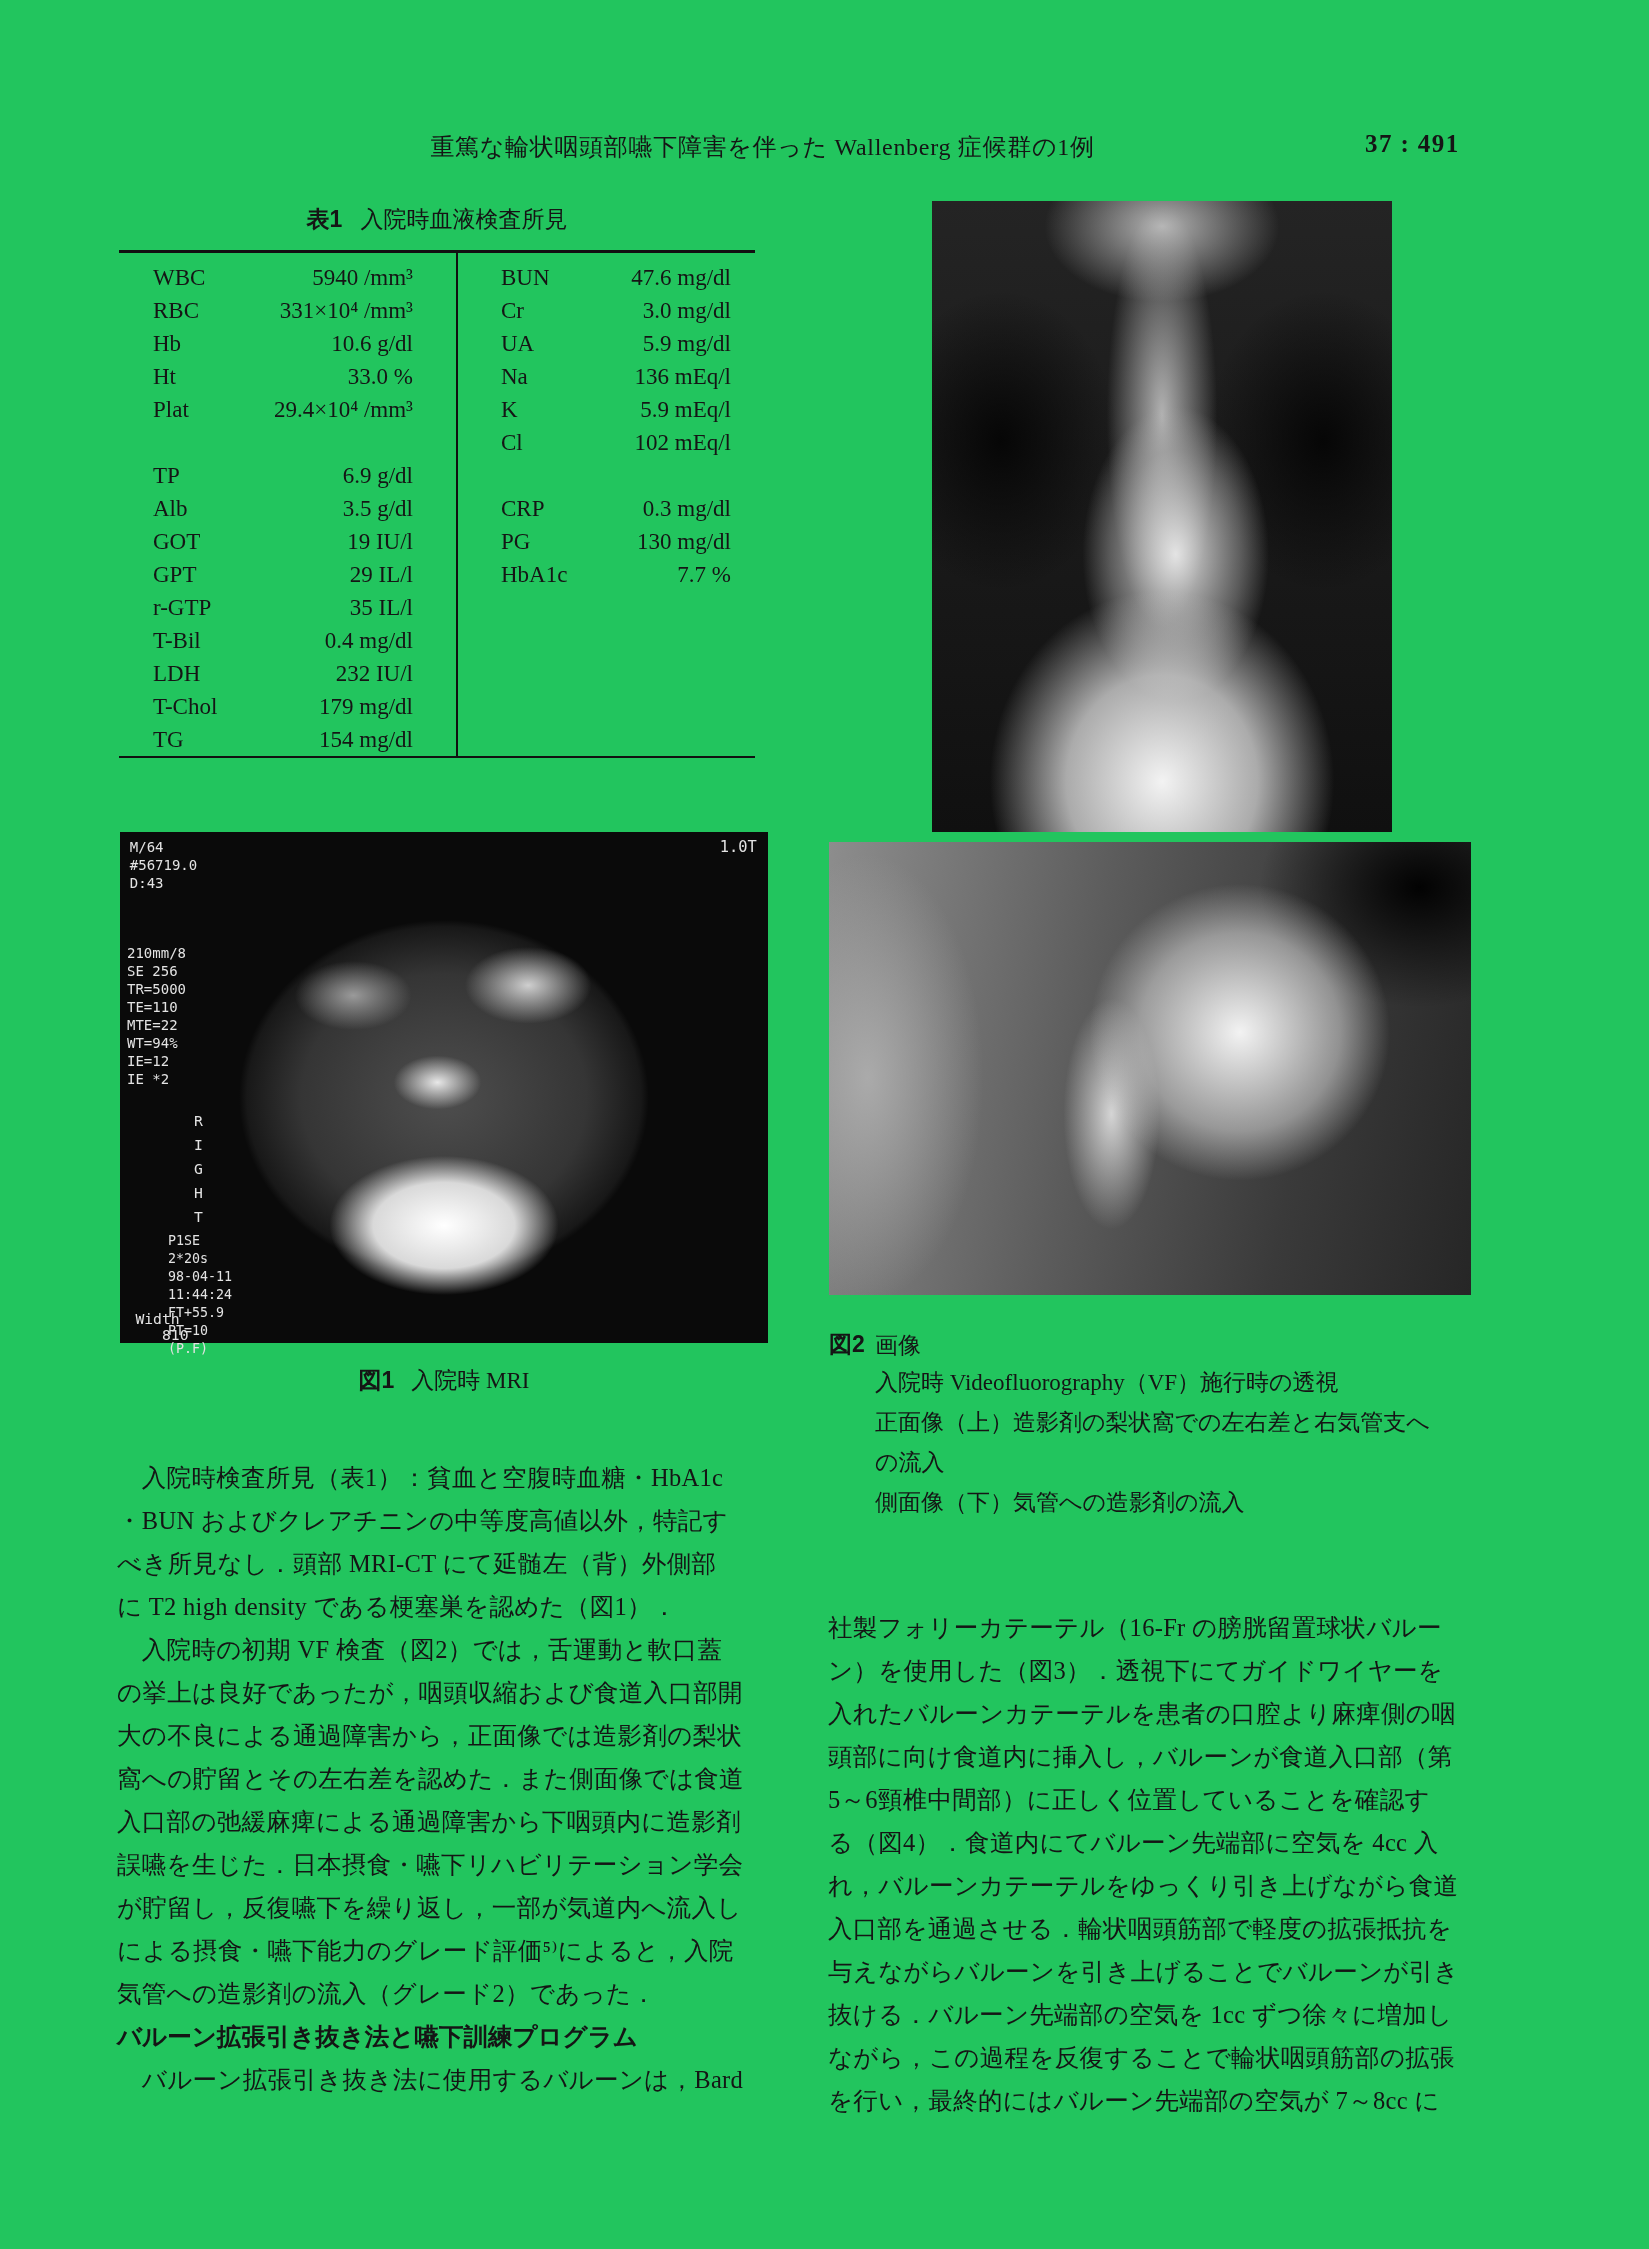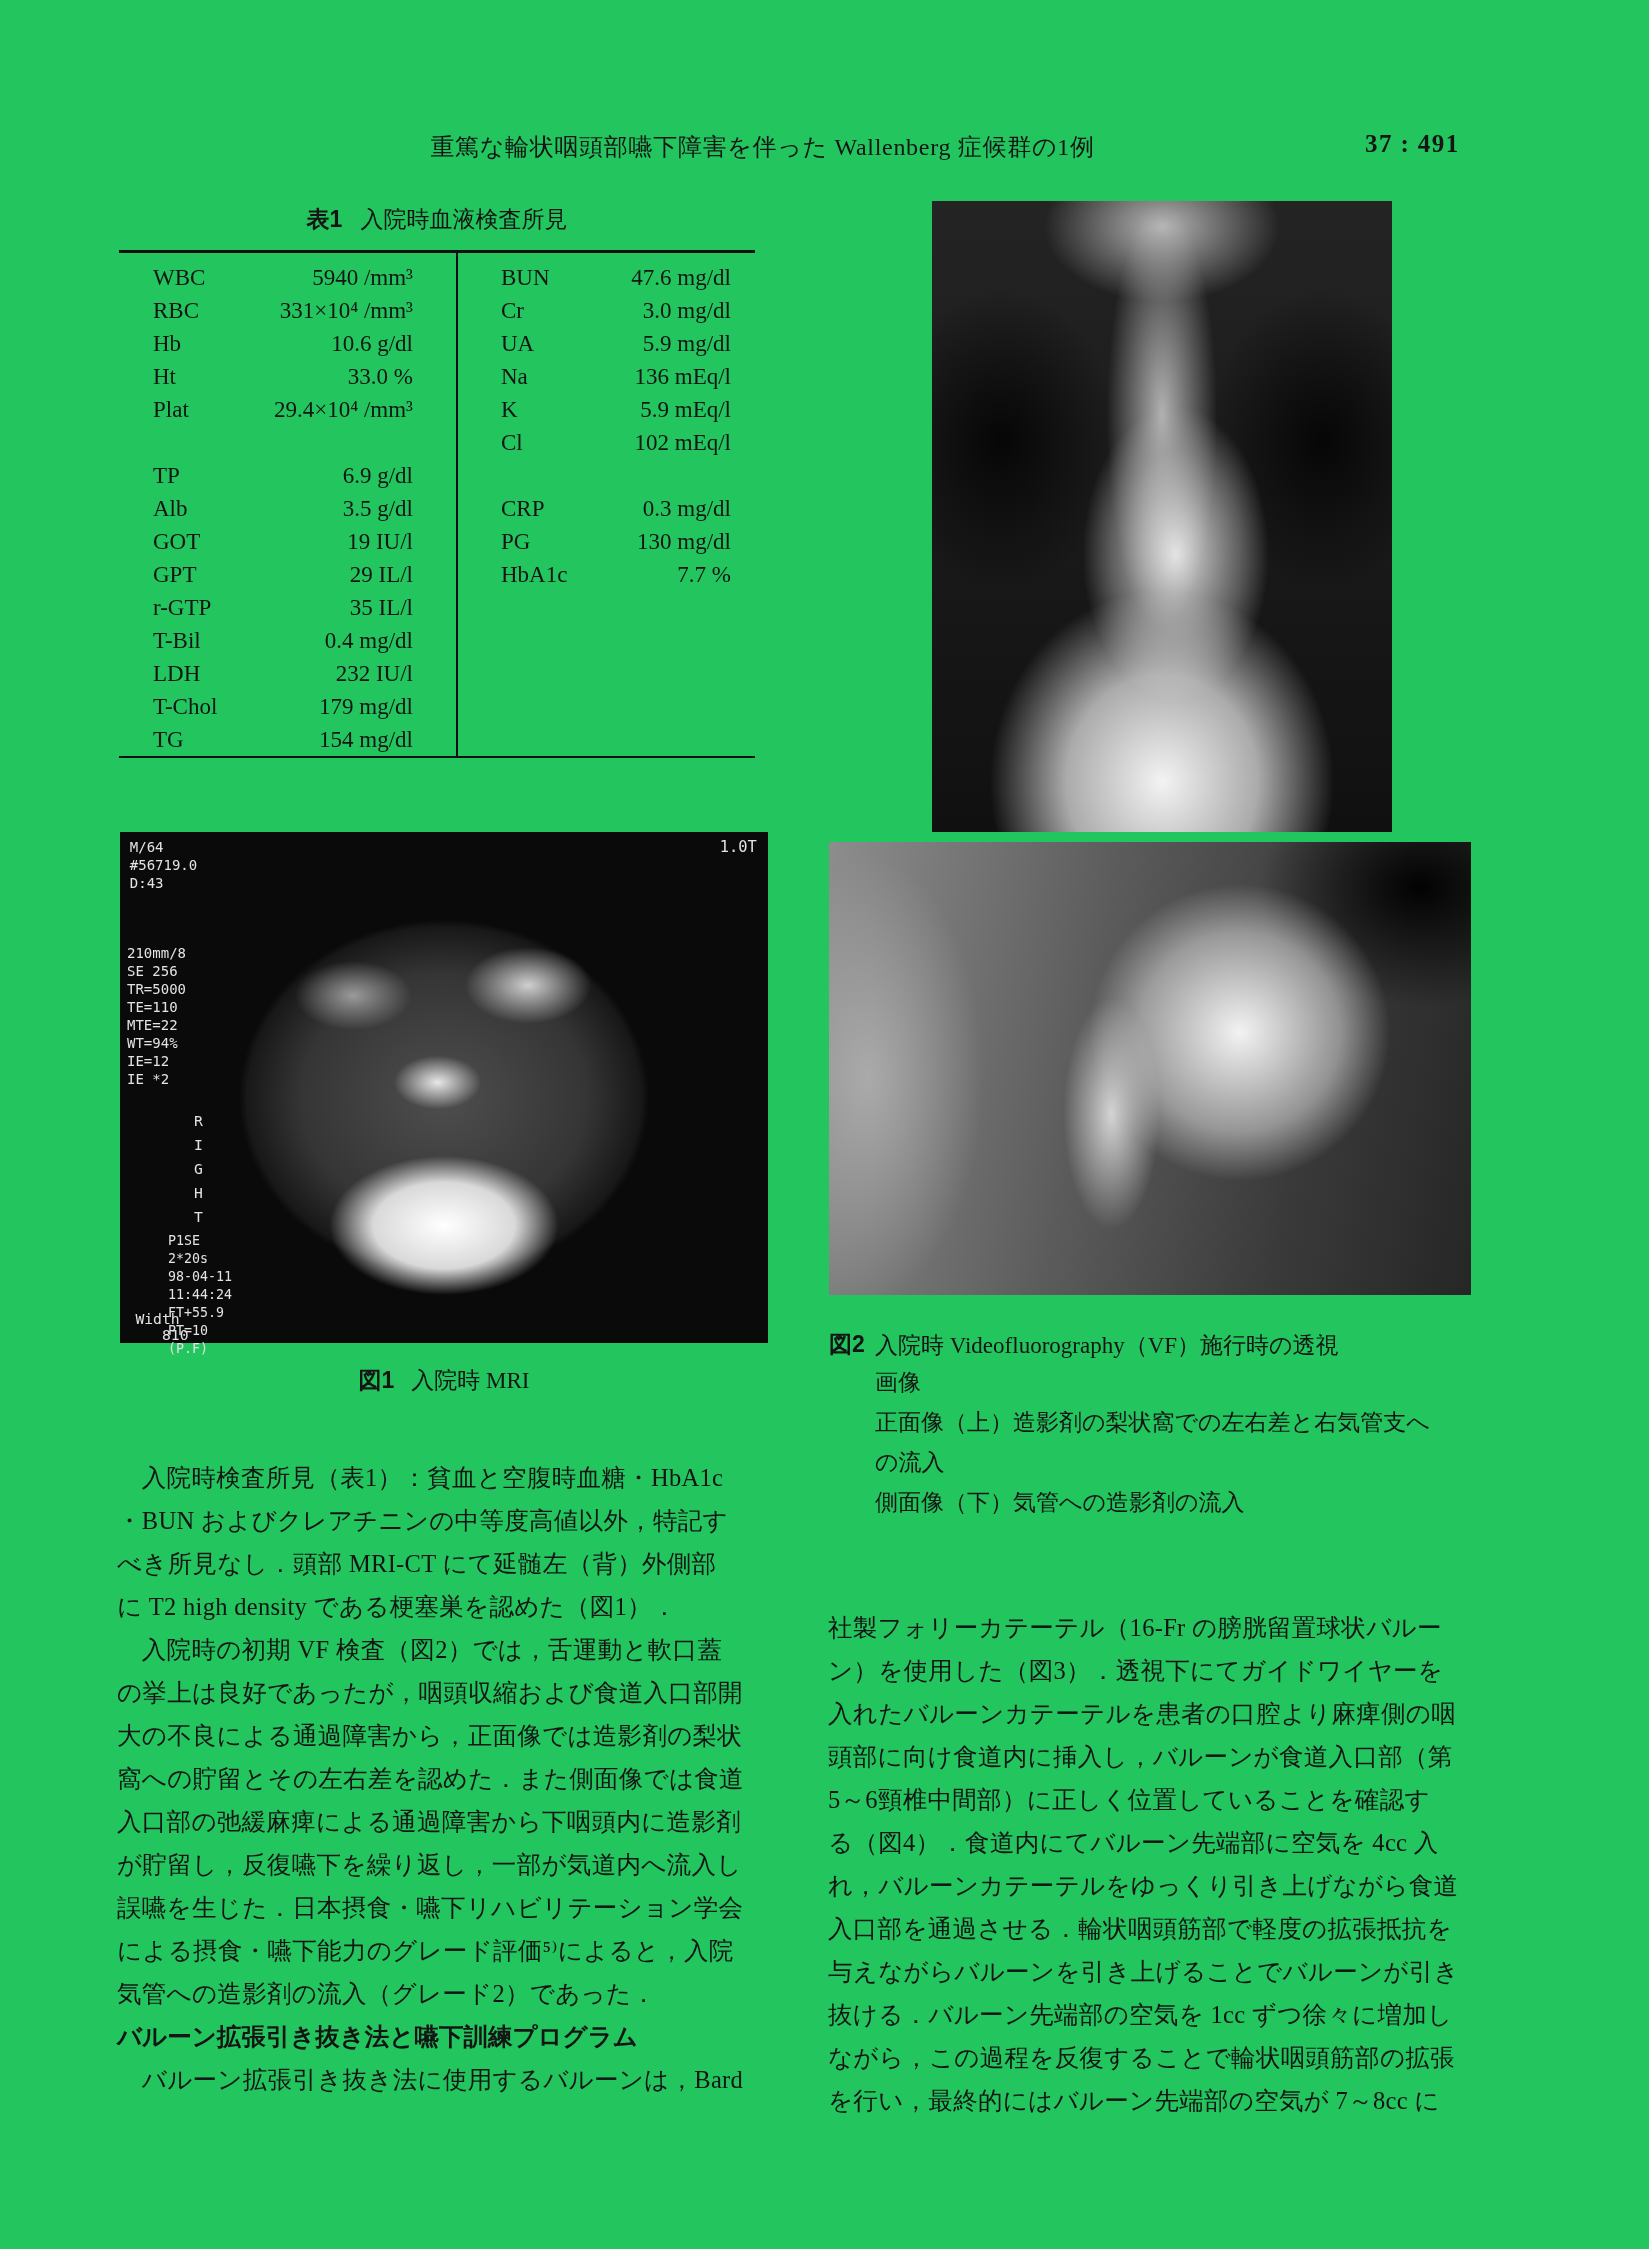--- a/index.html
+++ b/index.html
@@ -145,44 +145,44 @@
   <div class="fig1-cap">
     <span class="fig-lbl">図1</span><span>入院時 MRI</span>
   </div>
 
   <div class="xray-frontal"></div>
   <div class="xray-lateral"></div>
   <div class="fig2-cap">
     <div class="row1">
       <span class="fig-lbl">図2</span>
       <div class="fig2-lines">
+          <div class="line">画像</div>
           <div class="line">入院時 Videofluorography（VF）施行時の透視</div>
-          <div class="line">画像</div>
           <div class="line">正面像（上）造影剤の梨状窩での左右差と右気管支へ</div>
           <div class="line">の流入</div>
           <div class="line">側面像（下）気管への造影剤の流入</div>
         </div>
     </div>
   </div>
 
   <div class="body-col body-left">
     <div>
         <div class="line">　入院時検査所見（表1）：貧血と空腹時血糖・HbA1c</div>
         <div class="line">・BUN およびクレアチニンの中等度高値以外，特記す</div>
         <div class="line">べき所見なし．頭部 MRI-CT にて延髄左（背）外側部</div>
         <div class="line">に T2 high density である梗塞巣を認めた（図1）．</div>
       </div>
     <div>
         <div class="line">　入院時の初期 VF 検査（図2）では，舌運動と軟口蓋</div>
         <div class="line">の挙上は良好であったが，咽頭収縮および食道入口部開</div>
         <div class="line">大の不良による通過障害から，正面像では造影剤の梨状</div>
         <div class="line">窩への貯留とその左右差を認めた．また側面像では食道</div>
         <div class="line">入口部の弛緩麻痺による通過障害から下咽頭内に造影剤</div>
+        <div class="line">誤嚥を生じた．日本摂食・嚥下リハビリテーション学会</div>
         <div class="line">が貯留し，反復嚥下を繰り返し，一部が気道内へ流入し</div>
-        <div class="line">誤嚥を生じた．日本摂食・嚥下リハビリテーション学会</div>
         <div class="line">による摂食・嚥下能力のグレード評価⁵⁾によると，入院</div>
         <div class="line">気管への造影剤の流入（グレード2）であった．</div>
       </div>
     <div class="line subhead">バルーン拡張引き抜き法と嚥下訓練プログラム</div>
     <div>
         <div class="line">　バルーン拡張引き抜き法に使用するバルーンは，Bard</div>
       </div>
   </div>
 
   <div class="body-col body-right">

